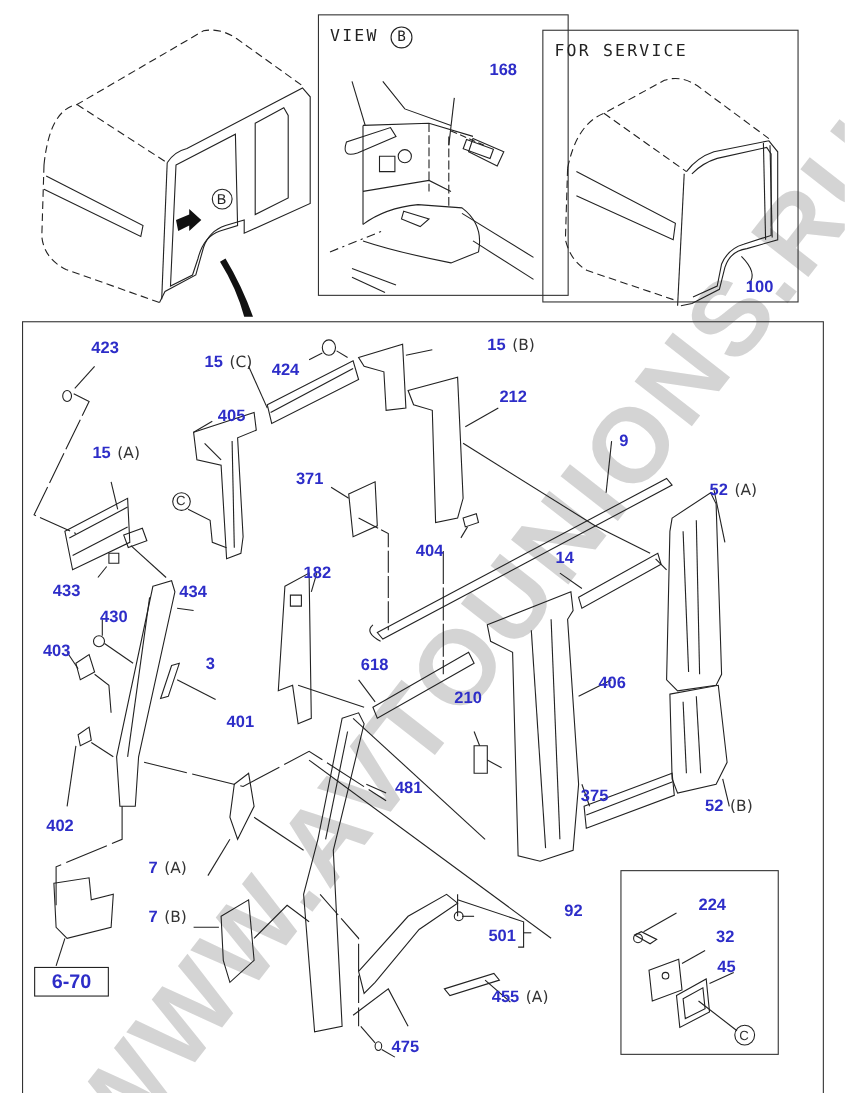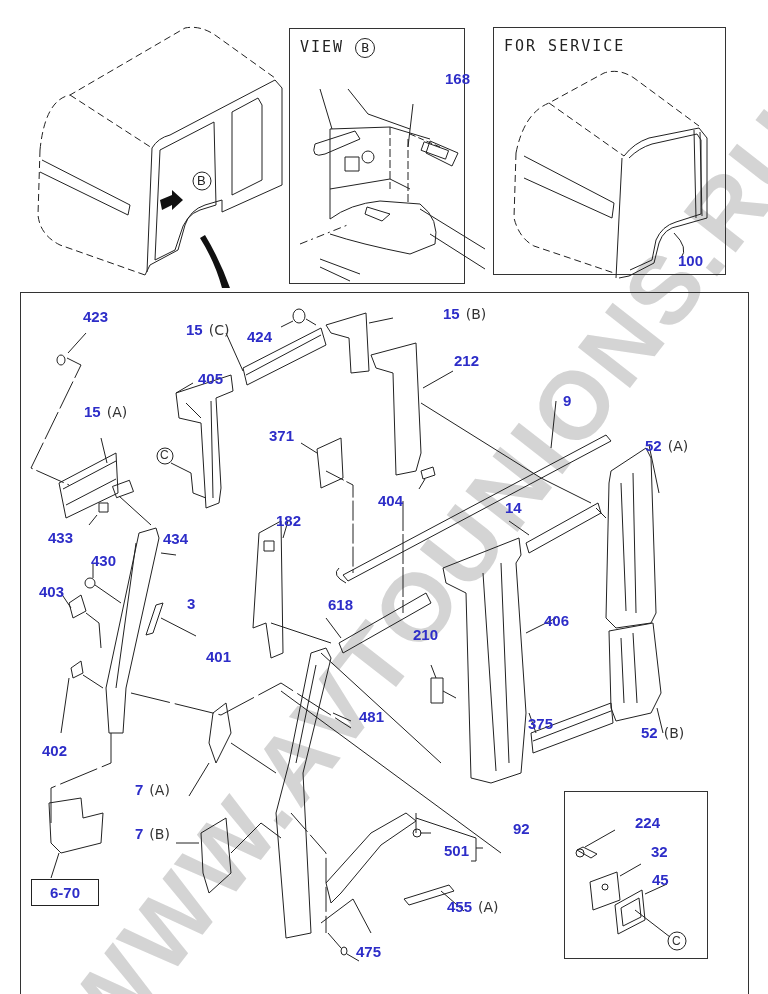--- a/index.html
+++ b/index.html
@@ -1,21 +1,21 @@
 <!DOCTYPE html>
 <html><head>
 <meta charset="utf-8">
 <style>
   html, body { margin:0; padding:0; background:#ffffff; }
   body { width:768px; height:994px; position:relative; overflow:hidden; font-family:"Liberation Sans", sans-serif; }
   .frame { position:absolute; border:1px solid #333; box-sizing:border-box; background:transparent; }
   .frame-title { position:absolute; font-family:"DejaVu Sans Mono", monospace; font-size:15px; color:#222; letter-spacing:2px; }
   .callout { position:absolute; font-family:"Liberation Sans", sans-serif; font-weight:bold; font-size:15px; color:#2d2dc8; white-space:nowrap; cursor:pointer; line-height:1; }
   .suffix { font-weight:normal; color:#333; margin-left:6px; font-family:"DejaVu Sans", sans-serif; font-size:14px; }
-  .ref-box { position:absolute; border:1px solid #222; box-sizing:border-box; display:flex; align-items:center; justify-content:center; font-weight:bold; font-size:15px; color:#2d2dc8; cursor:pointer; }
+  .ref-box { position:absolute; border:1px solid #222; box-sizing:border-box; display:flex; align-items:center; justify-content:center; font-weight:bold; font-size:18px; color:#2d2dc8; cursor:pointer; }
   svg.art { position:absolute; left:0; top:0; pointer-events:none; }
   svg.art * { vector-effect:non-scaling-stroke; }
   .wm { position:absolute; font-family:"Liberation Sans", sans-serif; font-weight:bold; font-size:96px; color:rgba(160,160,160,0.45); white-space:nowrap; transform-origin:left top; transform:rotate(-52deg); letter-spacing:4px; pointer-events:none; }
 </style>
 </head>
 <body>
 
 <div class="wm" style="left:40px; top:1000px;">WWW.AVTOUNIONS.RU</div>
 
 <div style="position:absolute;left:0;top:0;width:290px;height:290px;">
@@ -30,21 +30,21 @@
       <path d="M160 150 L214 122 L216 205 L200 210 Q185 215 180 235 L175 250 L155 260 Z"></path>
       <path d="M232 112 L258 98 L262 105 L262 180 L232 195 Z"></path>
       <circle cx="202" cy="181" r="9"></circle>
     </g>
     <polygon points="160,200 172,195 172,190 183,200 172,210 172,205 162,210" fill="#111"></polygon>
     <path d="M205 235 Q220 260 230 288 L222 288 Q215 262 200 238 Z" fill="#111"></path>
   </svg>
   <span style="position:absolute;left:197px;top:173px;font-size:13px;color:#222;">B</span>
 </div>
 
-<div class="frame" style="left:289px;top:28px;width:176px;height:256px;">
+<div class="frame" style="left:289px;top:13px;width:228px;height:256px;">
   <span class="frame-title" style="left:10px;top:9px;">
     <span>VIEW</span>
     <span style="display:inline-block;width:18px;height:18px;border:1px solid #222;border-radius:50%;text-align:center;line-height:18px;font-size:13px;letter-spacing:0;">B</span>
   </span>
   <svg class="art" width="199" height="256">
     <g fill="none" stroke="#222" stroke-width="1">
       <path d="M30 60 L42 100"></path>
         <path d="M58 60 L78 85 L120 100"></path>
       <path d="M40 100 L40 190"></path>
         <path d="M40 100 L100 98 L140 110"></path>

